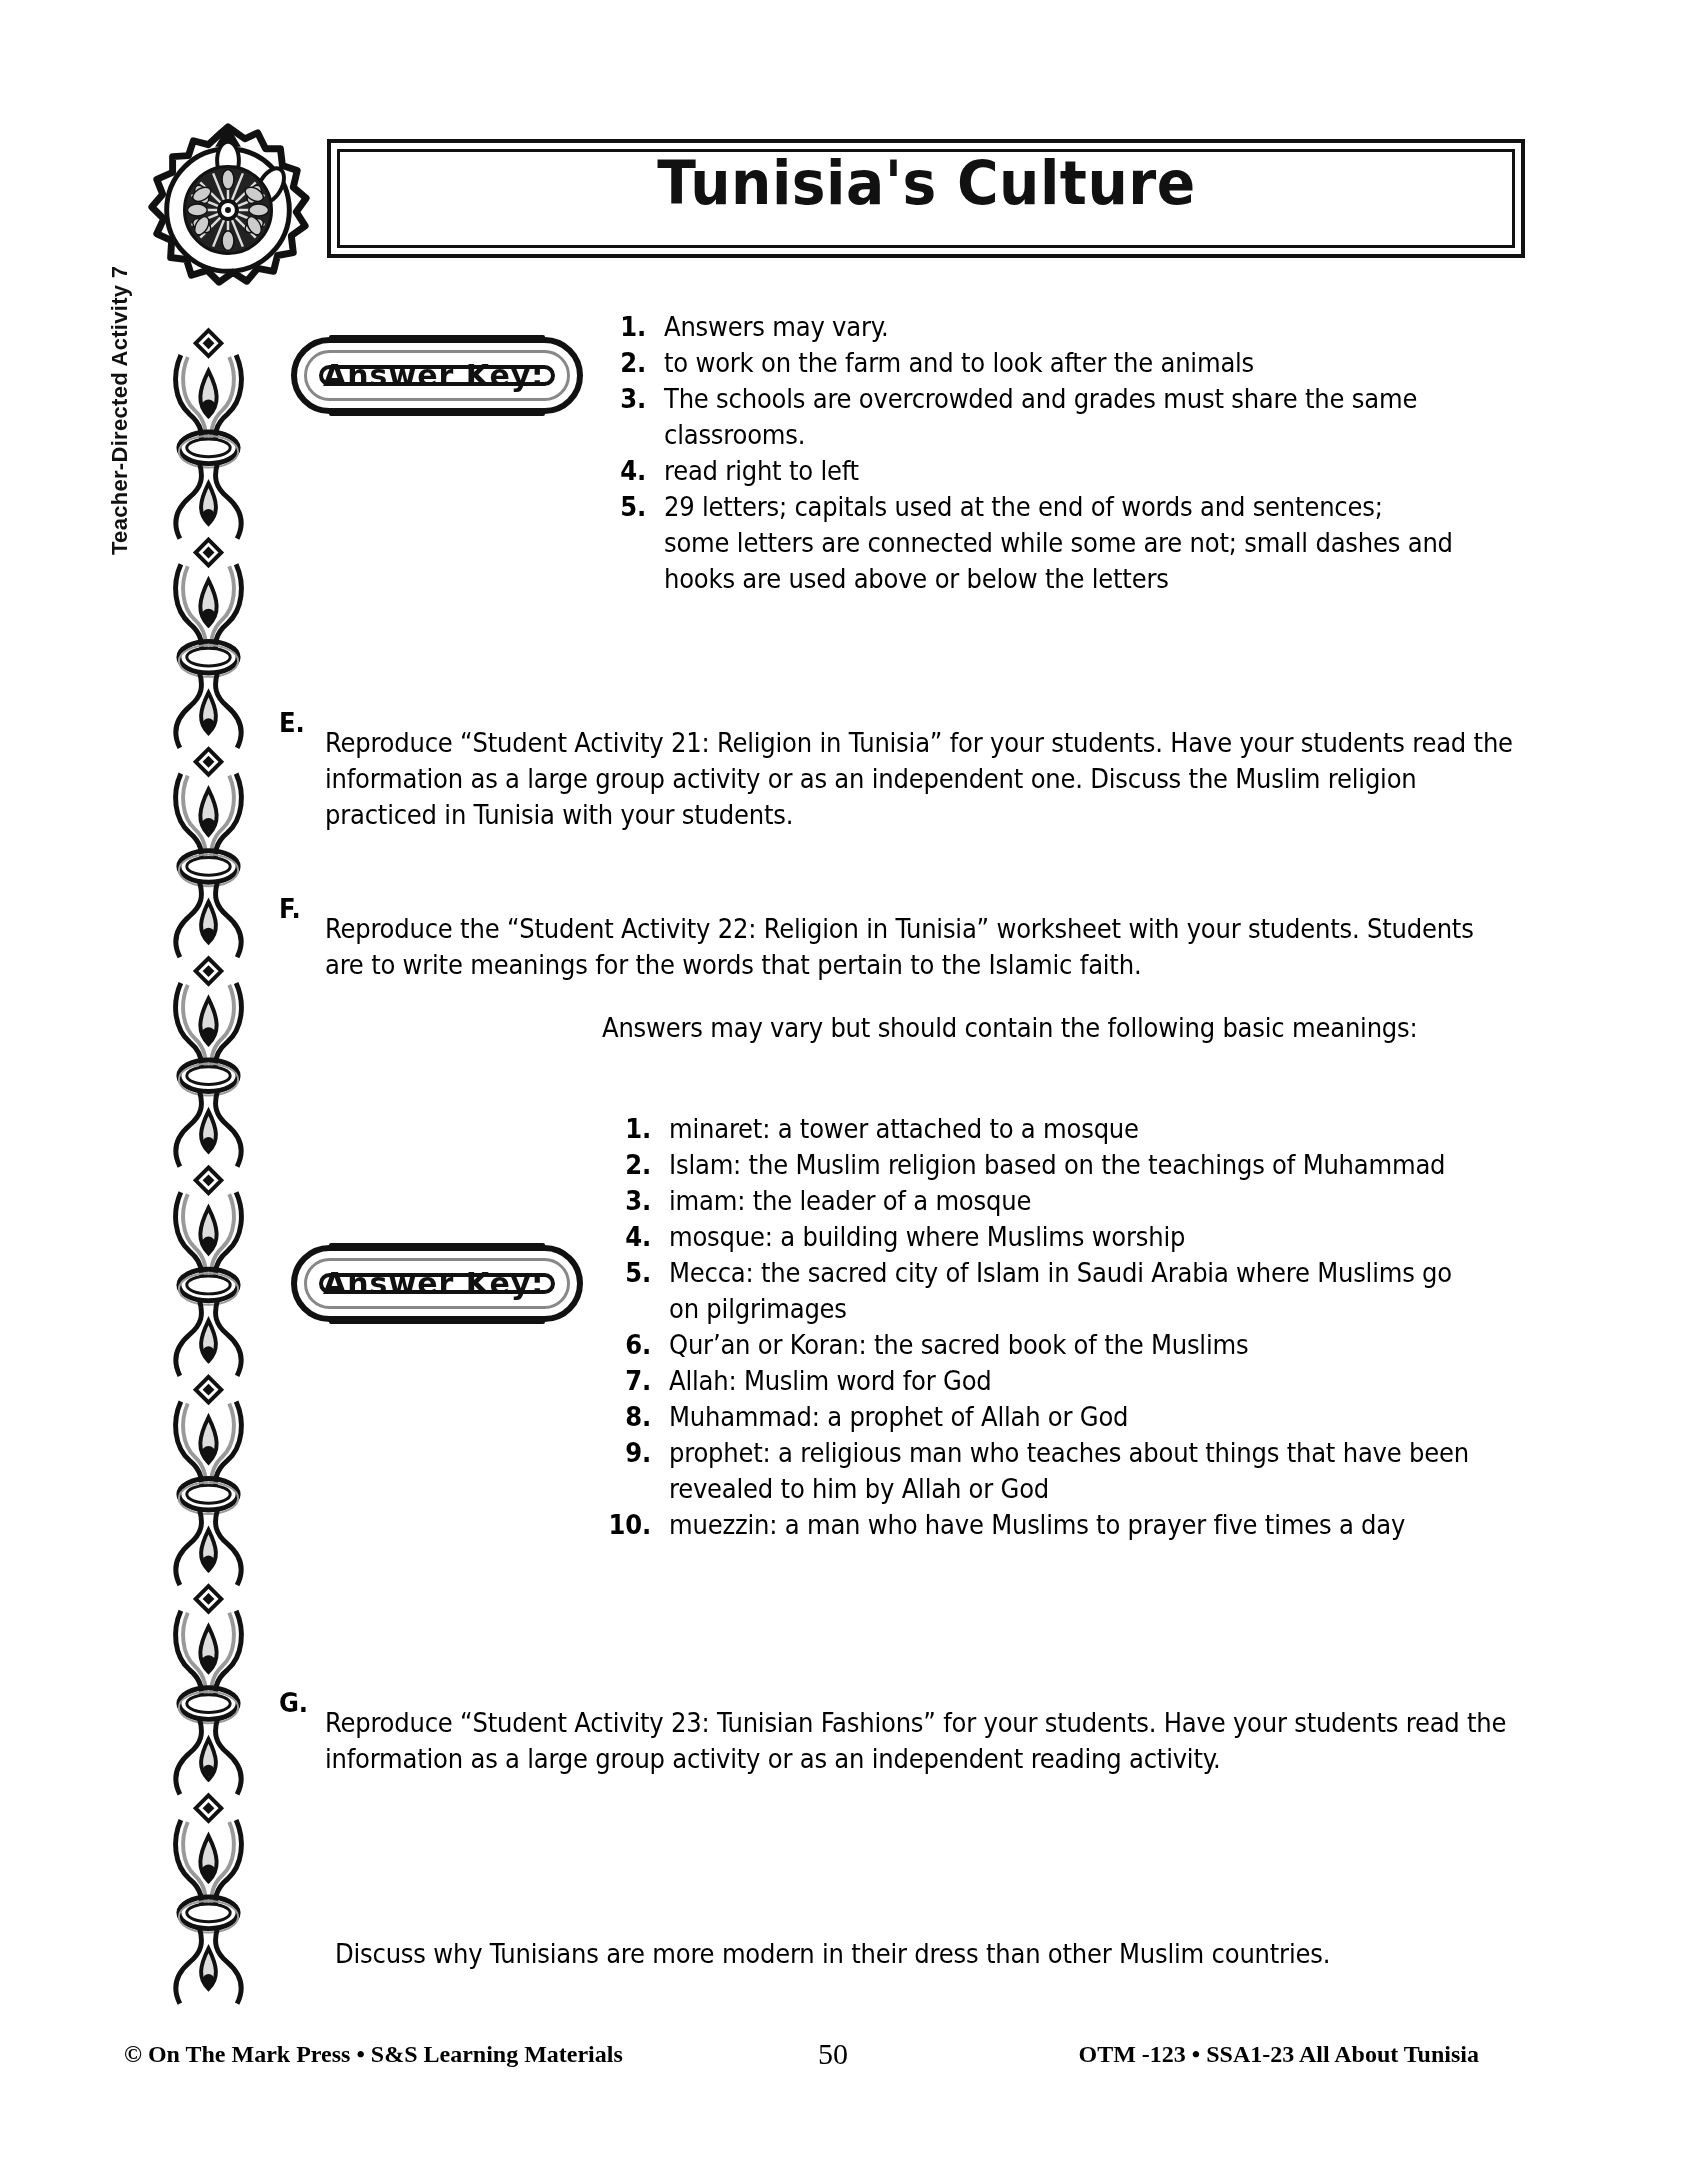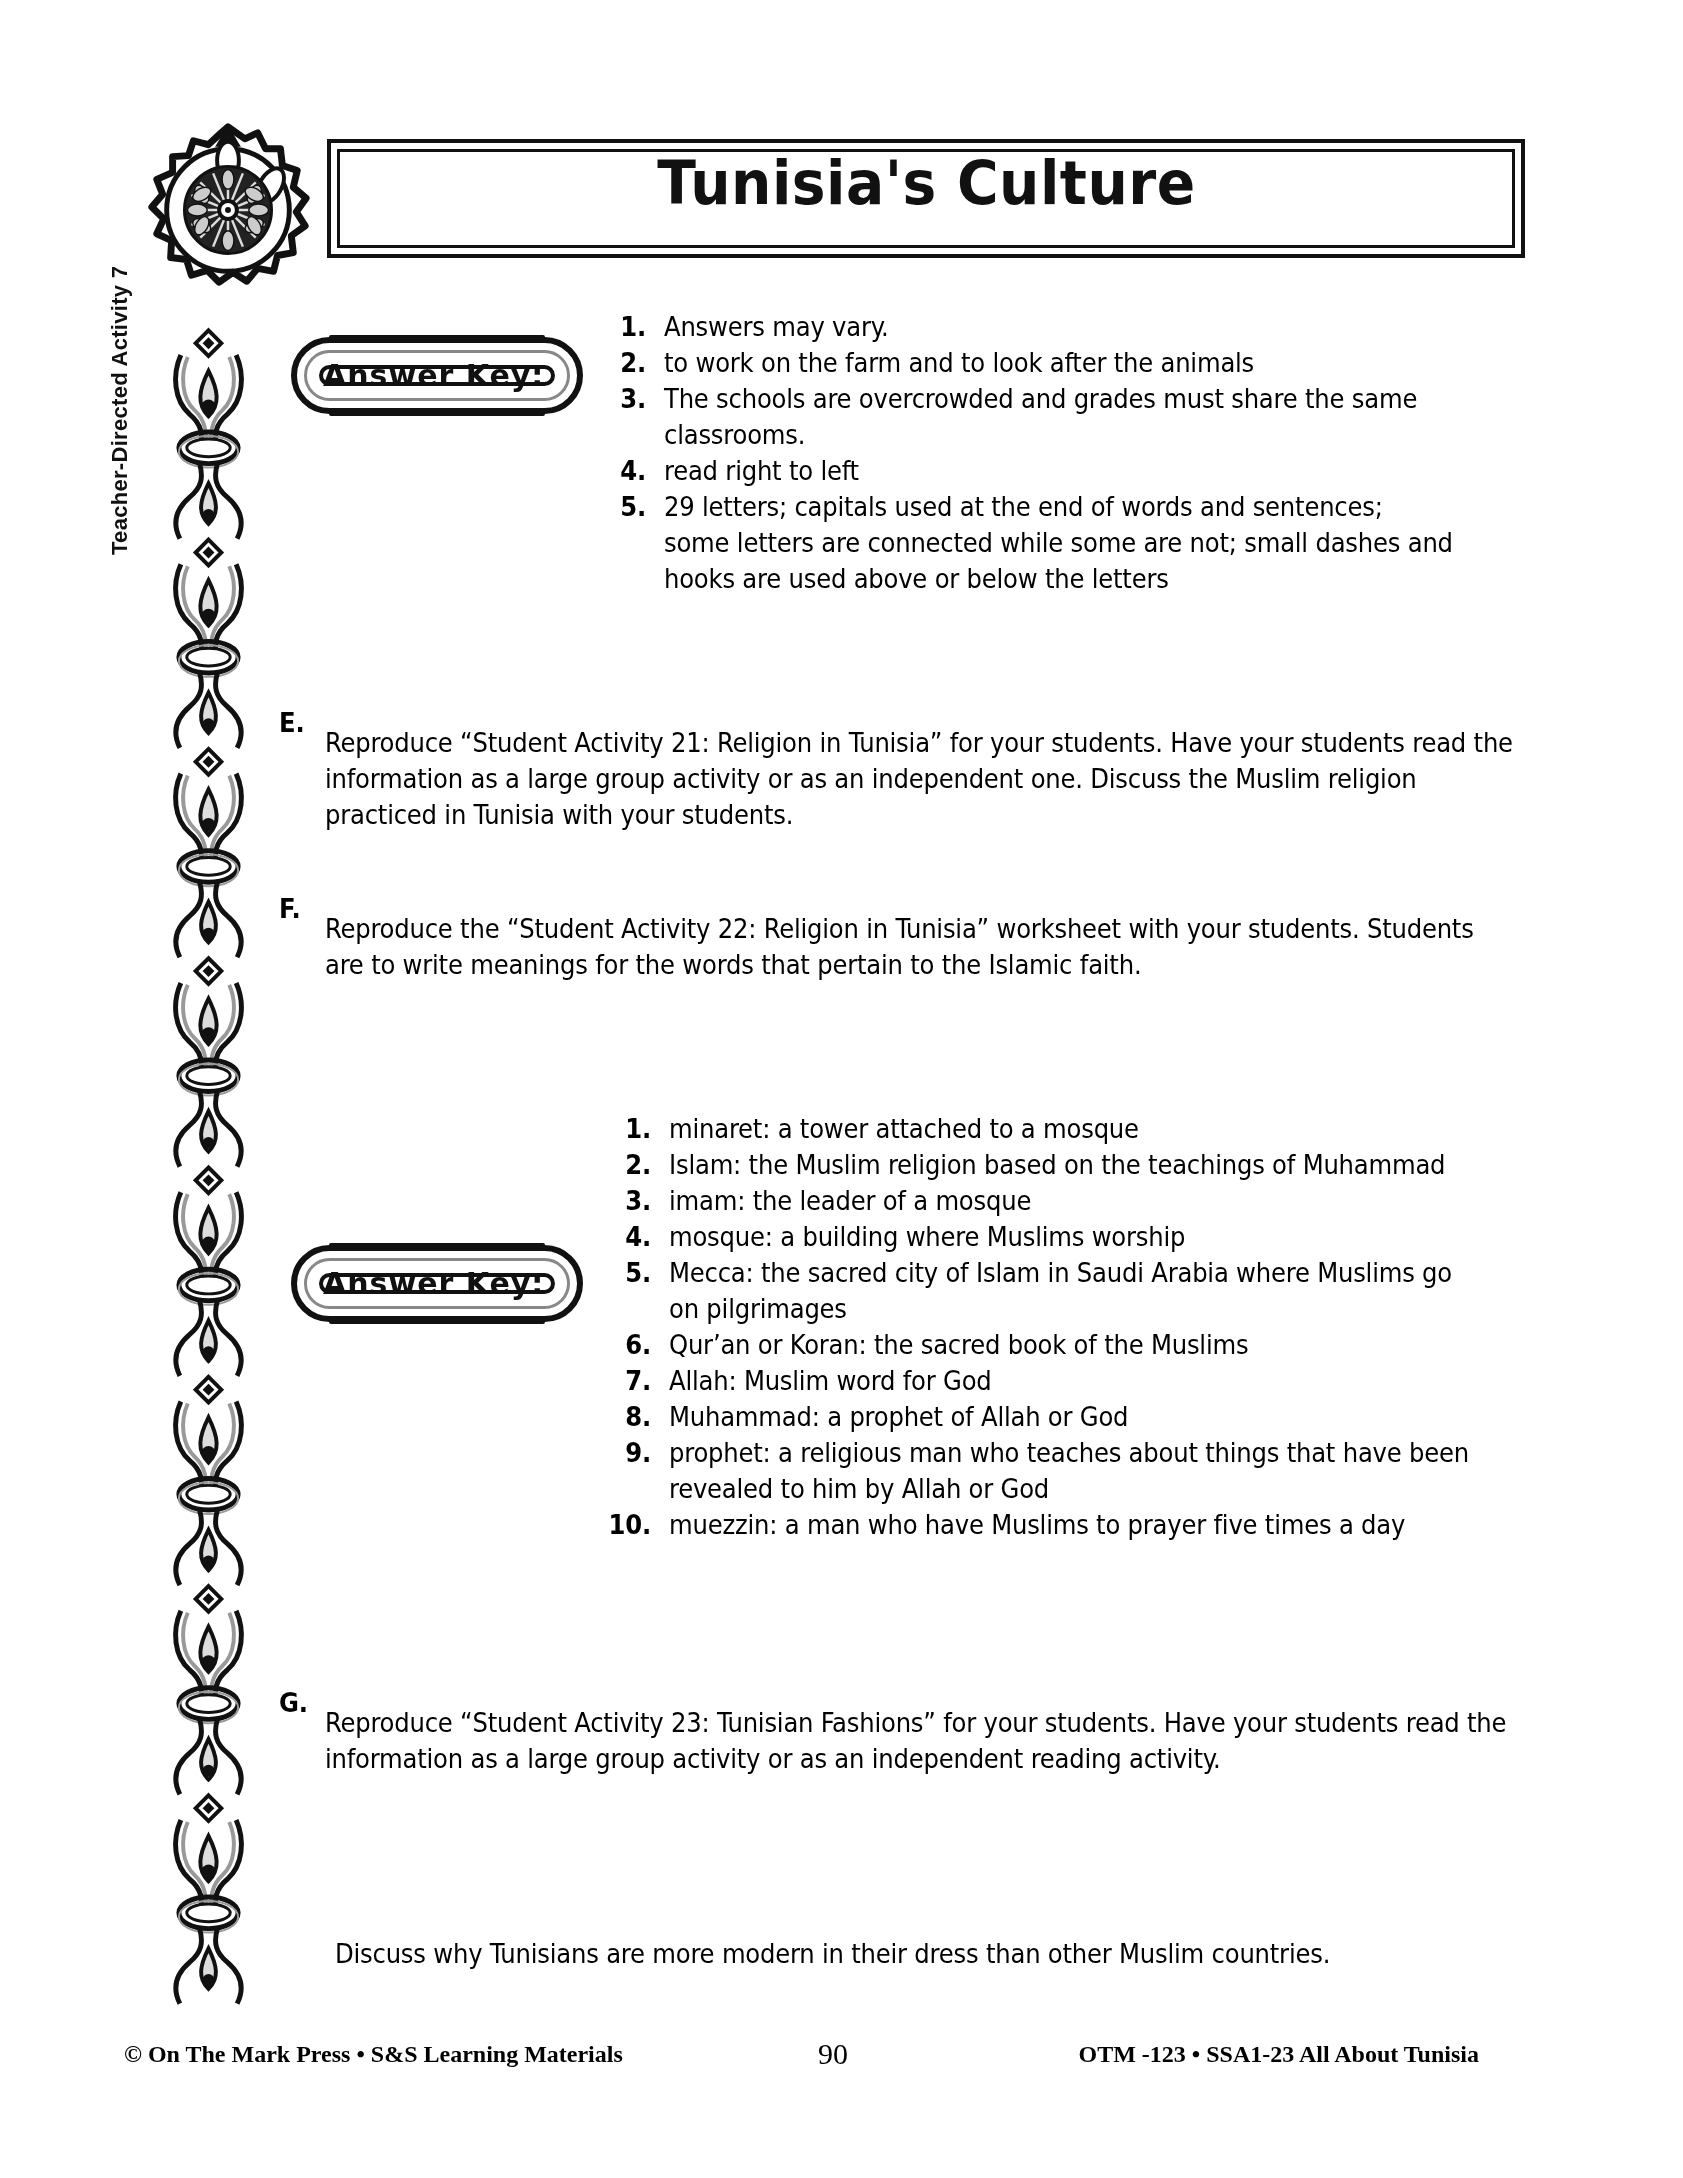--- a/index.html
+++ b/index.html
@@ -377,20 +377,21 @@
   <div class="lettered body-text" style="left:279px; top:705px; width:1236px;">
     <span class="letter">E.</span>
     <span class="para">Reproduce “Student Activity 21:  Religion in Tunisia” for your students.  Have your students read the information as a large group activity or as an independent one.  Discuss the Muslim religion practiced in Tunisia with your students.</span>
   </div>
 
   <div class="lettered body-text" style="left:279px; top:891px; width:1236px;">
     <span class="letter">F.</span>
     <span class="para">Reproduce the “Student Activity 22:  Religion in Tunisia” worksheet with your students.  Students are to write meanings for the words that pertain to the Islamic faith.</span>
   </div>
 
+  <div class="plain-block body-text" style="left:602px; top:1010px; width:851px;">Answers may vary but should contain the following basic meanings:</div>
 
   <div class="ak-badge" style="left:291px; top:1245px;">
     <div class="ak-tabs"></div>
     <div class="ak-tabs-b"></div>
     <div class="ak-outer">
       <div class="ak-mid">
         <div class="ak-inner">
           <span class="ak-text">Answer Key:</span>
         </div>
       </div>
@@ -443,18 +444,18 @@
   <div class="lettered body-text" style="left:279px; top:1685px; width:1236px;">
     <span class="letter">G.</span>
     <span class="para">Reproduce “Student Activity 23:  Tunisian Fashions” for your students.  Have your students read the information as a large group activity or as an independent reading activity.</span>
   </div>
 
 
   <div class="plain-block body-text" style="left:335px; top:1936px; width:1180px;">Discuss why Tunisians are more modern in their dress than other Muslim countries.</div>
 
   <div class="footer">
     <span class="footer-left">© On The Mark Press • S&amp;S Learning Materials</span>
-    <span class="footer-mid">90</span>
+    <span class="footer-mid">50</span>
     <span class="footer-right">OTM -123 • SSA1-23 All About Tunisia</span>
   </div>
 
 </div>
 
 
 </body></html>

